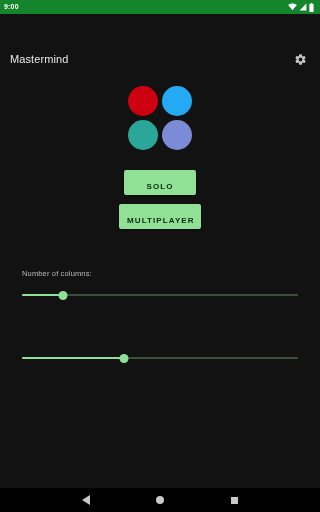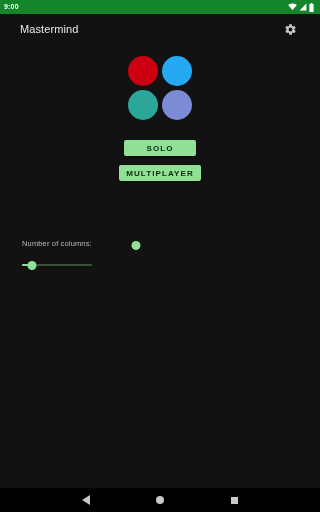--- a/index.html
+++ b/index.html
@@ -36,22 +36,23 @@
     display:flex; align-items:center; gap:2px;
     padding-right:2px;
   }
   .status-icons svg { display:block; }
 
   
   .appbar {
     height:30px;
     background:#121212;
     display:flex; align-items:center;
-    padding:0 20px;
+    padding:0 10px;
     flex:0 0 auto;
+    margin-top:30px;
   }
   .appbar-title {
     font-size:11px;
     color:#e8e8e8;
     letter-spacing:0.1px;
   }
   .appbar-spacer { flex:1; }
   .gear-btn {
     width:20px; height:20px;
     display:flex; align-items:center; justify-content:center;
@@ -94,36 +95,36 @@
     gap:9px;
   }
   .btn {
     background:#90E096;
     color:#0e2a12;
     border:none;
     border-radius:2px;
     font-size:8px;
     font-weight:bold;
     letter-spacing:1.1px;
-    padding:0;
-    width:72px; height:16px;
+    padding:8px;
+    width:72px; height:25px;
     line-height:18px;
     text-align:center;
     cursor:pointer;
     font-family:"Liberation Sans", sans-serif;
     box-shadow:0 1px 2px rgba(0,0,0,0.5);
   }
   .btn.wide { width:82px; }
 
   
   .sliders {
     position:absolute;
     left:0; right:0;
     top:195px;
-    display:flex; 
+    display:flex; flex-direction:column;
   }
   .slider-block {
     padding:0 22px;
     margin-bottom:51px;
   }
   .slider-label {
     font-size:7.5px;
     color:#b9b9b9;
     margin-bottom:11px;
     letter-spacing:0.15px;

